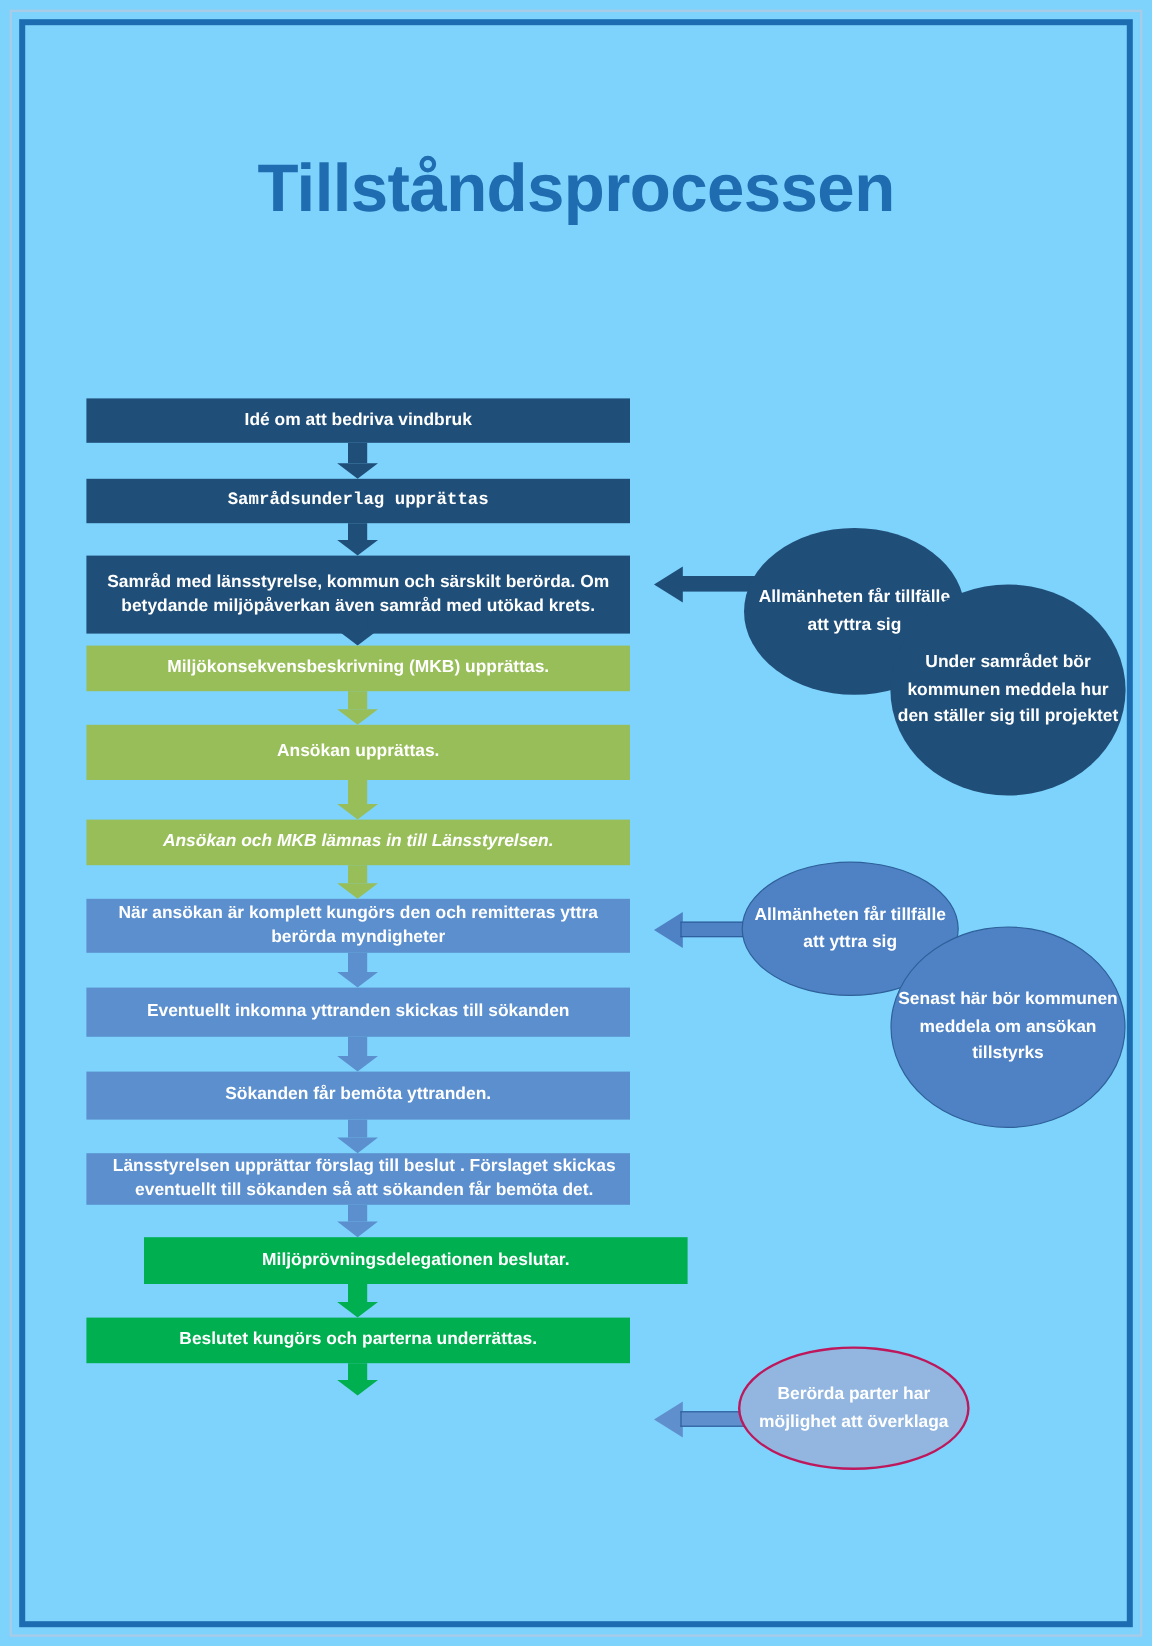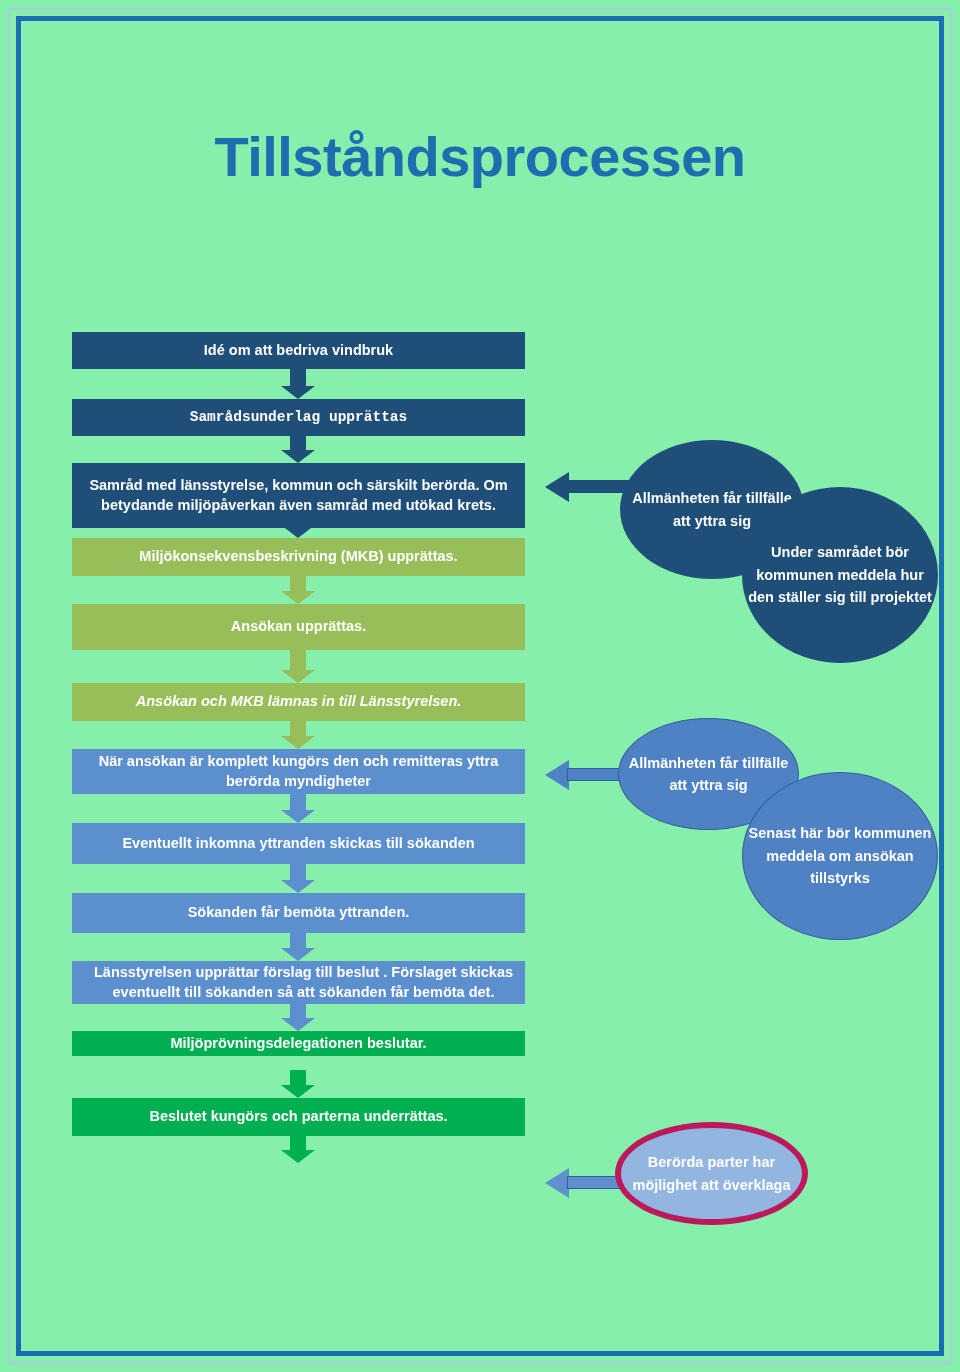--- a/index.html
+++ b/index.html
@@ -5,21 +5,21 @@
   html,body{margin:0;padding:0;}
   body{
     width:960px;height:1372px;
     background:#ffffff;
     font-family:"Liberation Sans", sans-serif;
     overflow:hidden;
     position:relative;
   }
   #page{
     position:absolute;inset:0;
-    background:#86efac;
+    background:#7dd3fc;
   }
   
   .border-outer{
     position:absolute;
     left:8px;top:8px;right:8px;bottom:8px;
     border:2px solid #a8cbe8;
     box-sizing:border-box;
     pointer-events:none;
   }
   .border-inner{
@@ -116,21 +116,21 @@
     text-align:center;
     color:#ffffff;
     font-weight:bold;
     font-size:14.5px;
     line-height:1.55;
     box-sizing:border-box;
     padding:4px;
   }
   .e-navy{background:#1f4e79;}
   .e-mblue{background:#4e82c4;border:1px solid #2e6099;}
-  .e-lblue{background:#92b6e0;border:6px solid #be185d;text-align:center;}
+  .e-lblue{background:#92b6e0;border:2px solid #be185d;text-align:center;}
 
   
   .logo{
     position:absolute;
     left:592px;top:1296px;
     width:340px;height:66px;
   }
   .logo-mark{position:absolute;left:0;top:6px;width:120px;height:52px;}
   .logo-text{
     position:absolute;left:128px;top:-2px;
@@ -204,21 +204,21 @@
     <div class="shaft" style="height:15px;"></div>
       <div class="head"></div>
   </div>
 
   <div class="box c-mblue" style="top:961px;height:43px;padding-left:20px;">Länsstyrelsen upprättar förslag till beslut . Förslaget skickas eventuellt till sökanden så att sökanden får bemöta det.</div>
   <div class="darrow a-mblue" style="top:1004px;height:27px;">
     <div class="shaft" style="height:14px;"></div>
       <div class="head"></div>
   </div>
 
-  <div class="box c-green" style="top:1031px;height:25px;">Miljöprövningsdelegationen beslutar.</div>
+  <div class="box c-green" style="top:1031px;height:39px;margin-left:48px;">Miljöprövningsdelegationen beslutar.</div>
   <div class="darrow a-green" style="top:1070px;height:28px;">
     <div class="shaft" style="height:15px;"></div>
       <div class="head"></div>
   </div>
 
   <div class="box c-green" style="top:1098px;height:38px;">Beslutet kungörs och parterna underrättas.</div>
   <div class="darrow a-green" style="top:1136px;height:27px;">
     <div class="shaft" style="height:14px;"></div>
       <div class="head"></div>
   </div>

